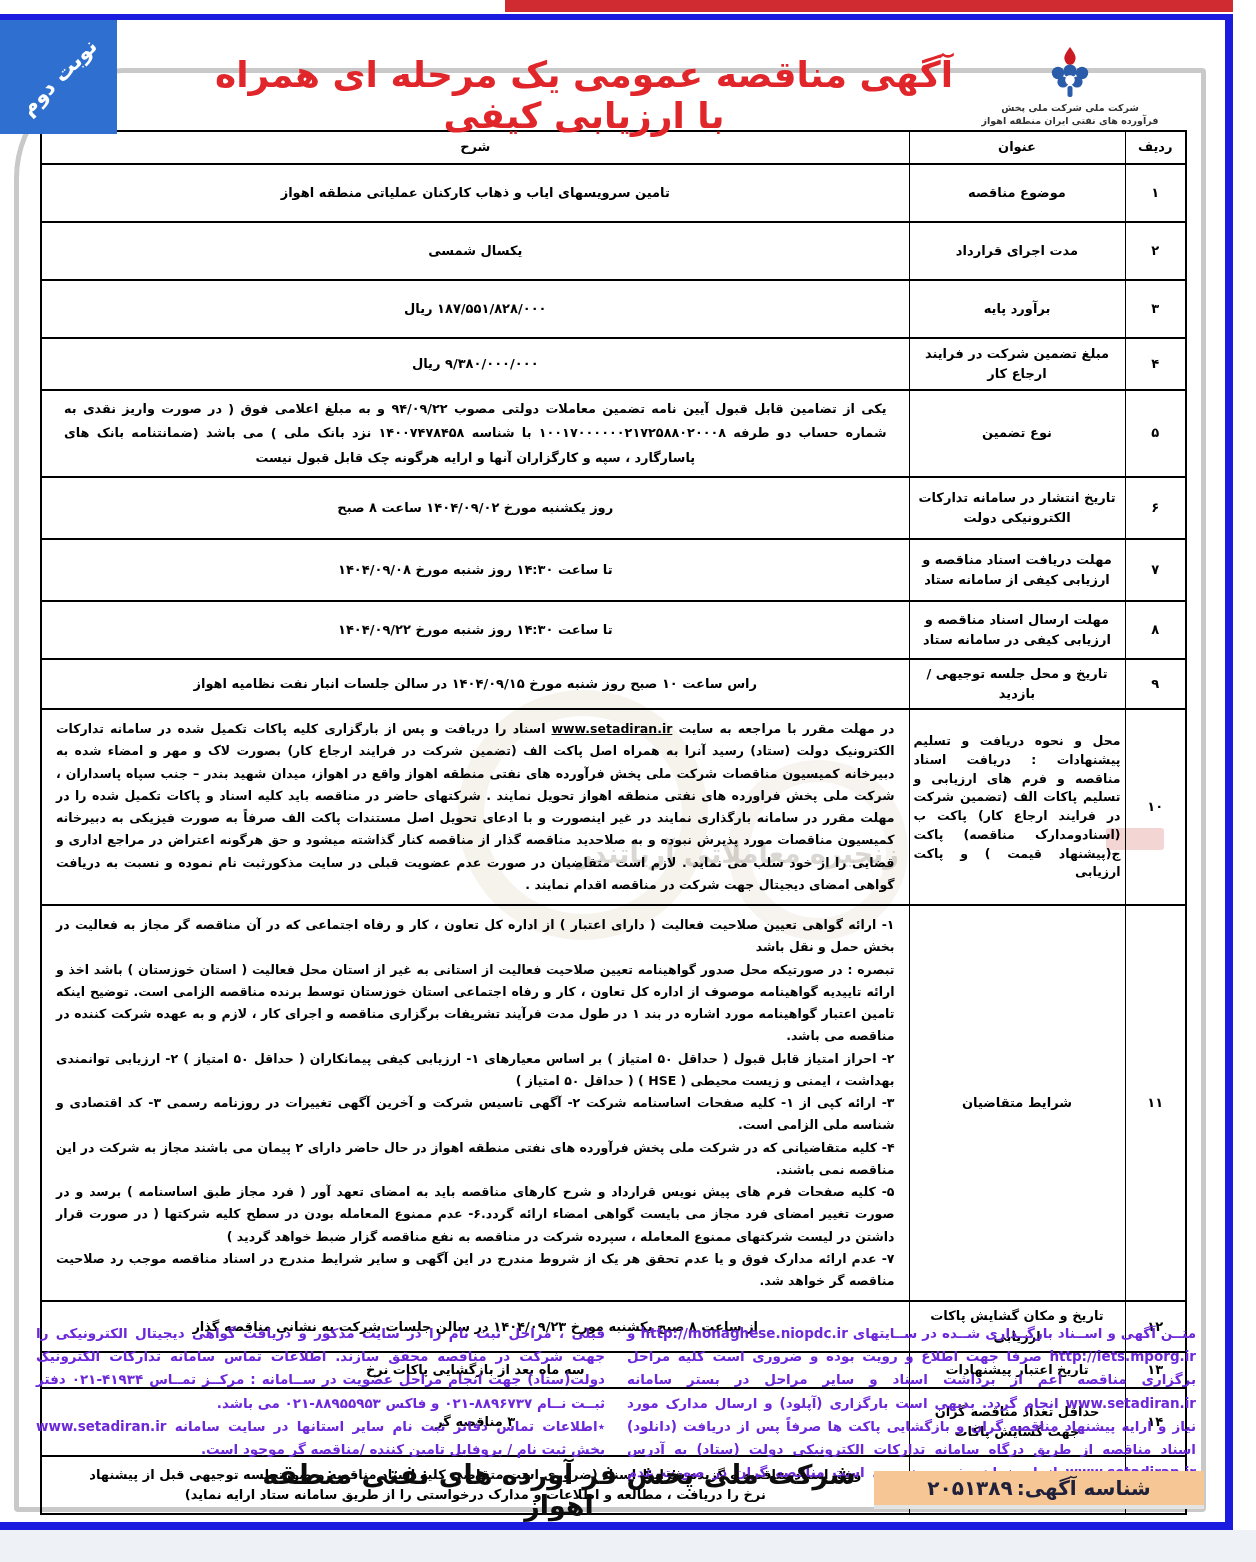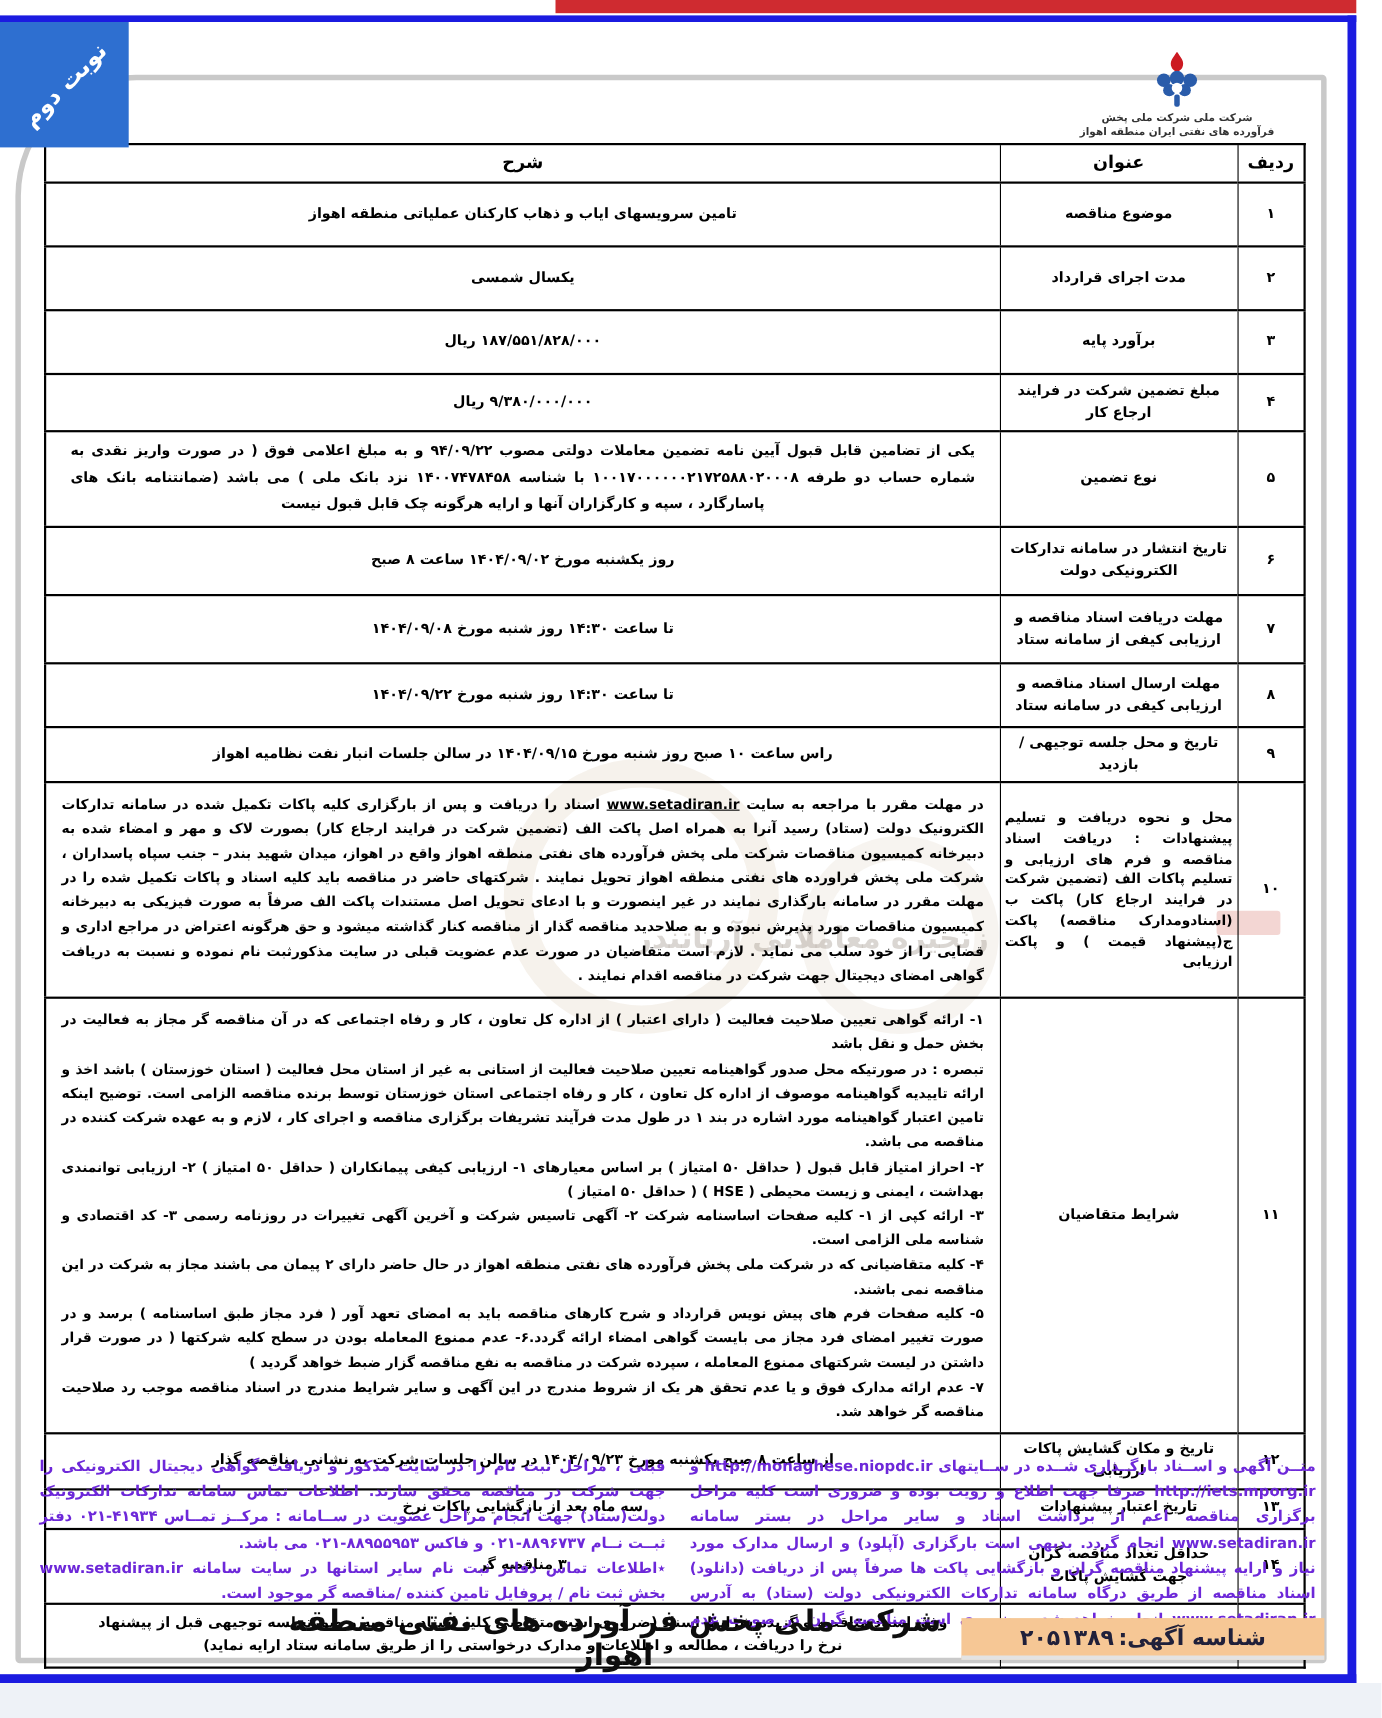--- a/index.html
+++ b/index.html
@@ -35,21 +35,21 @@
   .logo-cap { font-size:9.5px; font-weight:bold; color:#333; line-height:1.35; white-space:nowrap; }
   .main-title { position:absolute; right:230px; left:170px; top:18px; text-align:center;
                 font-size:36px; font-weight:900; color:#e0262b; }
 
   
   .tbl-wrap { position:absolute; left:40px; top:130px; width:1147px; z-index:3; }
   table { width:100%; border-collapse:collapse; border:2.5px solid #000; background:transparent; table-layout:fixed; }
   td, th { border:1.5px solid #000; font-size:13px; font-weight:bold; color:#000;
            vertical-align:middle; padding:4px 8px; text-align:center; line-height:1.55; }
   tr.data td { border-top-width:2.5px; }
-  th { font-size:16px;margin-left:40px; }
+  th { font-size:13px;margin-left:40px; }
   .agency td { height:42px; font-size:13px; }
   .hrow th { height:33px; }
   .num-col { width:61px; }  .title-col { width:216px; }
   .desc-just { text-align:justify; padding:8px 14px; font-size:12.5px; line-height:1.78; }
   .desc-just-center { text-align:justify; text-align-last:center; padding:6px 22px; font-size:12.8px; line-height:1.9; }
   .pre { white-space:pre-line; }
   .h46 td { height:58px; } .h52 td { height:52px; } .h80 td { height:80px; }
   .h62 td { height:62px; } .h36 td { height:36px; } .h40 td { height:40px; } .h68 td { height:68px; } .h58 td { height:58px; }
   .title-cell-small { font-size:12.5px; line-height:1.5; padding:6px 4px; }
   a.link { color:#000000; text-decoration:underline; font-weight:bold; cursor:pointer; }
@@ -96,20 +96,21 @@
         <circle cx="29" cy="25" r="6.6" fill="#2a5caa"></circle>
         <circle cx="41" cy="27" r="6.2" fill="#2a5caa"></circle>
         <circle cx="22" cy="36" r="5.6" fill="#2a5caa"></circle>
         <circle cx="36" cy="36" r="5.6" fill="#2a5caa"></circle>
         <circle cx="29" cy="34" r="4.8" fill="#ffffff"></circle>
         <rect x="26.5" y="40" width="5" height="11" rx="2" fill="#2a5caa"></rect>
       </svg>
       <div class="logo-cap">شرکت ملی شرکت ملی پخش</div>
       <div class="logo-cap">فرآورده های نفتی ایران منطقه اهواز</div>
     </div>
+    <h1 class="main-title">آگهی مناقصه عمومی یک مرحله ای همراه با ارزیابی کیفی</h1>
   </div>
 
   <div class="tbl-wrap">
     <table>
       <colgroup>
           <col class="num-col">
           <col class="title-col">
           <col>
         </colgroup>
       <tbody>

